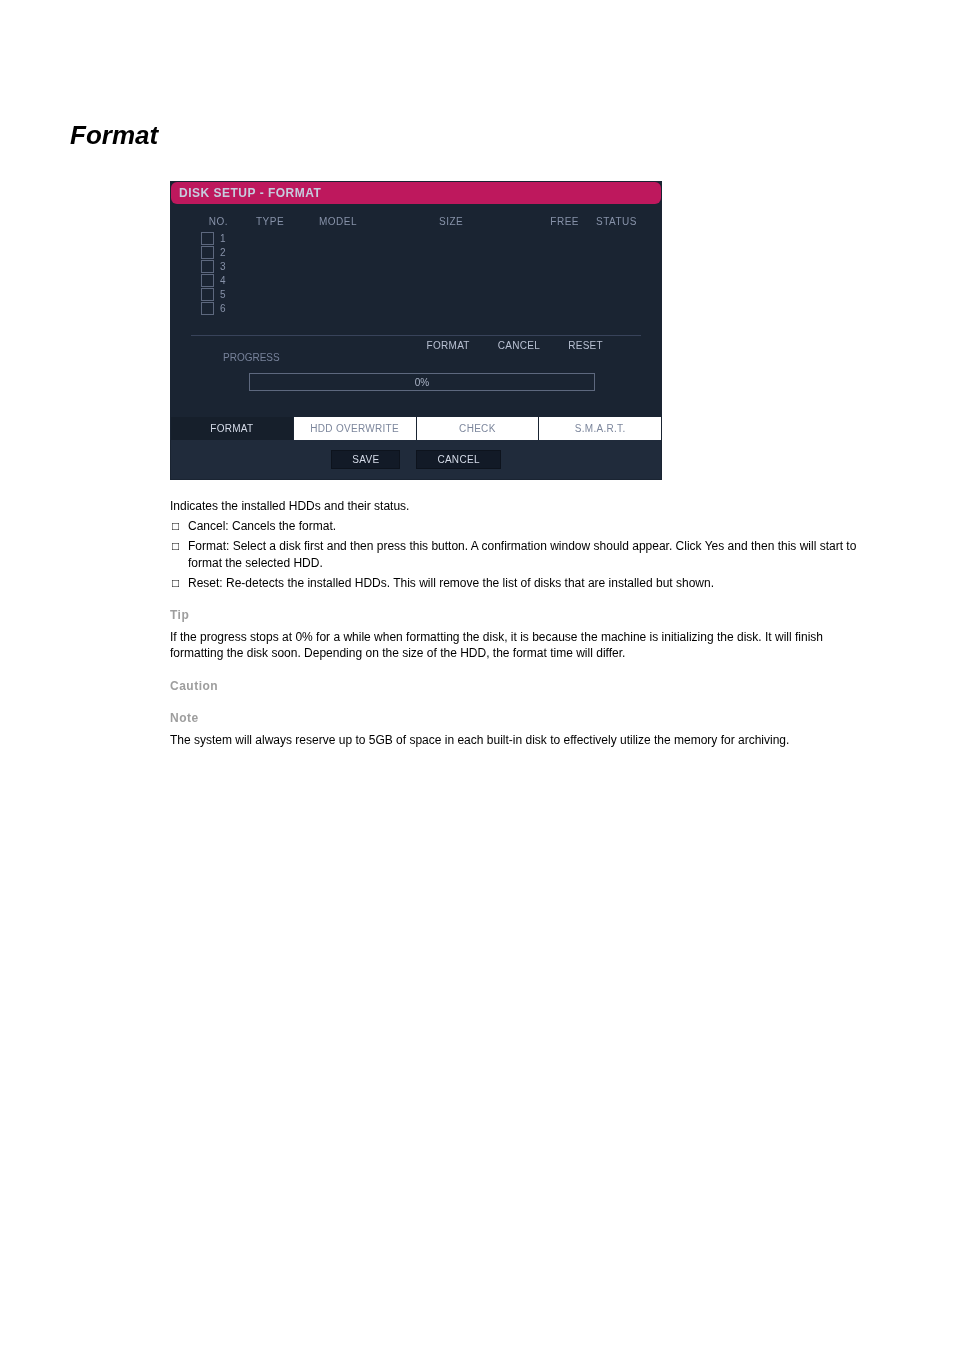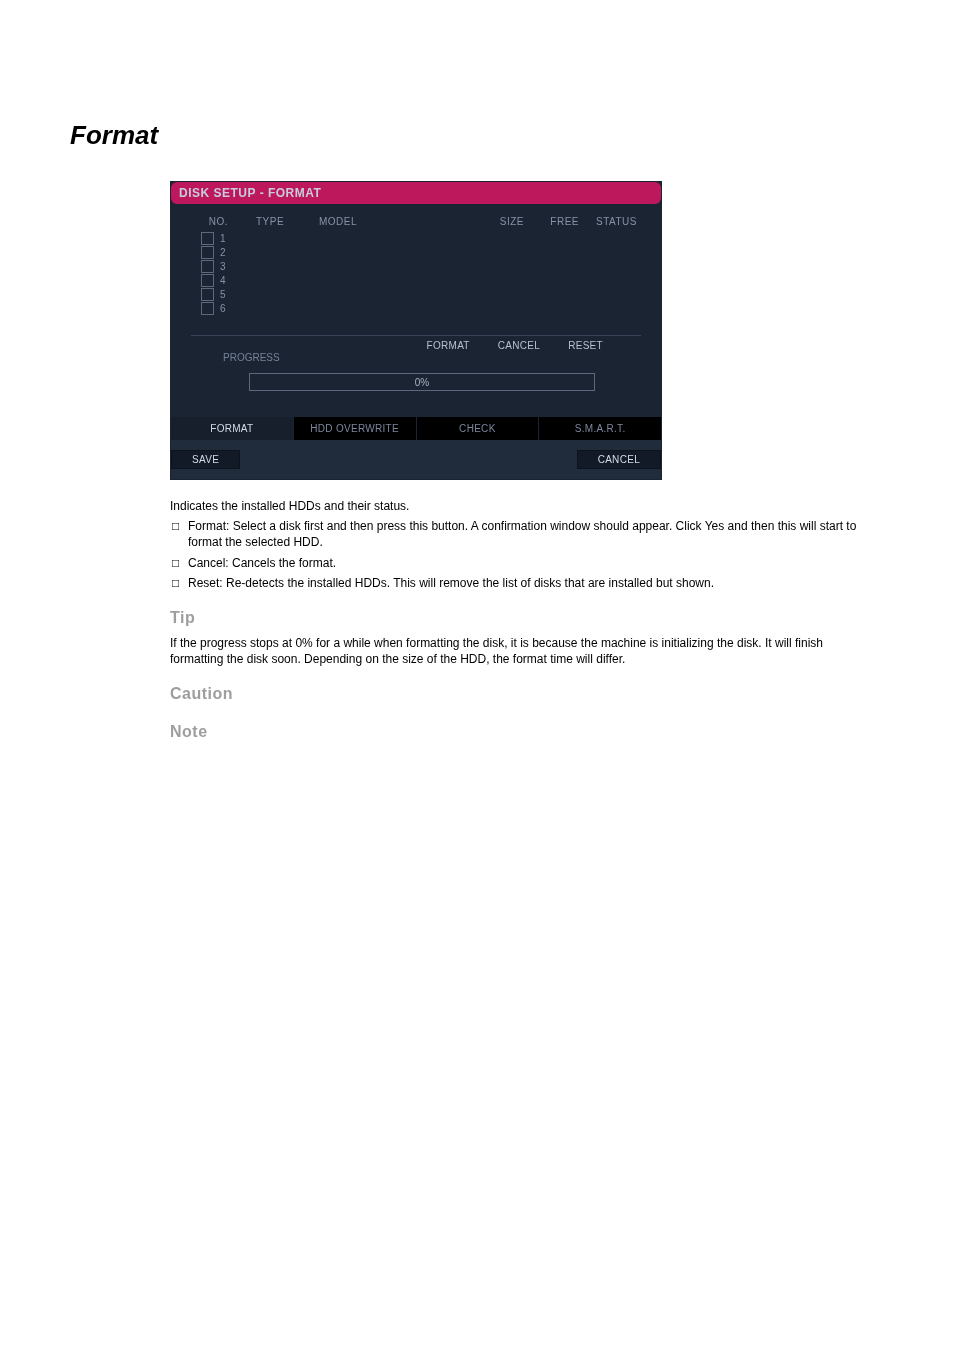--- a/index.html
+++ b/index.html
@@ -45,21 +45,21 @@
   .disk-headers {
     display: flex;
     color: #8792a9;
     font-size: 10px;
     padding: 2px 0 4px 0;
     letter-spacing: .5px;
   }
   .hdr-no    { width: 55px; text-align: center; padding-right: 10px;}
   .hdr-type  { width: 45px; }
   .hdr-model { width: 120px; padding-left: 18px;}
-  .hdr-size  { width: 85px;  text-align: right;}
+  .hdr-size  { width: 85px;  }
   .hdr-free  { width: 55px;  text-align: right;}
   .hdr-status{ flex: 1;      text-align: right; padding-right: 4px;}
   .disk-rows {
     display: flex;
     flex-direction: column;
     gap: 0px;
     padding-left: 10px;
   }
   .disk-row {
     display: flex;
@@ -126,29 +126,29 @@
     text-align: center;
     font-size: 10px;
     padding: 6px 0;
     letter-spacing: .3px;
   }
   .tab.active {
     background: #161f2b;
     color: #d5dbe8;
   }
   .tab.inactive {
-    background: #000000;
+    background: #ffffff;
     color: #7c869c;
   }
   .tab + .tab { border-left: 1px solid #1a2432; }
   .footer-bar {
     background: #202b3b;
     padding: 10px 0;
     display: flex;
-    justify-content: space-between;
+    justify-content: center;
     gap: 16px;
   }
   .dlg-btn {
     background: #121a27;
     color: #d5dbe8;
     font-size: 10px;
     padding: 3px 20px;
     border: 1px solid #0d131d;
     letter-spacing: .3px;
   }
@@ -165,21 +165,21 @@
   .body-text .list-item { margin-left: 18px; position: relative; }
   .body-text .list-item::before {
     content: "□";
     position: absolute;
     left: -16px;
     top: 0;
   }
   .sub-head {
     font-family: Arial, Helvetica, sans-serif;
     font-weight: 900;
-    font-size: 16px;
+    font-size: 12px;
     color: #9e9e9e;
     margin: 16px 0 6px 0;
     letter-spacing: .5px;
   }
 </style>
 </head>
 <body>
 
 <div class="page">
   <div class="section-title">Format</div>
@@ -249,24 +249,25 @@
     </div>
 
     <div class="footer-bar">
       <div class="dlg-btn">SAVE</div>
       <div class="dlg-btn">CANCEL</div>
     </div>
   </div>
 
   <div class="body-text">
     <p>Indicates the installed HDDs and their status.</p>
+    <p class="list-item">Cancel: Cancels the format.</p>
     <p class="list-item">Format: Select a disk first and then press this button. A confirmation window should appear. Click Yes and then this will start to format the selected HDD.</p>
-    <p class="list-item">Cancel: Cancels the format.</p>
     <p class="list-item">Reset: Re-detects the installed HDDs. This will remove the list of disks that are installed but shown.</p>
 
     <div class="sub-head">Tip</div>
     <p>If the progress stops at 0% for a while when formatting the disk, it is because the machine is initializing the disk. It will finish formatting the disk soon. Depending on the size of the HDD, the format time will differ.</p>
 
     <div class="sub-head">Caution</div>
 
     <div class="sub-head">Note</div>
+    <p>The system will always reserve up to 5GB of space in each built-in disk to effectively utilize the memory for archiving.</p>
   </div>
 </div>
 
 </body></html>

